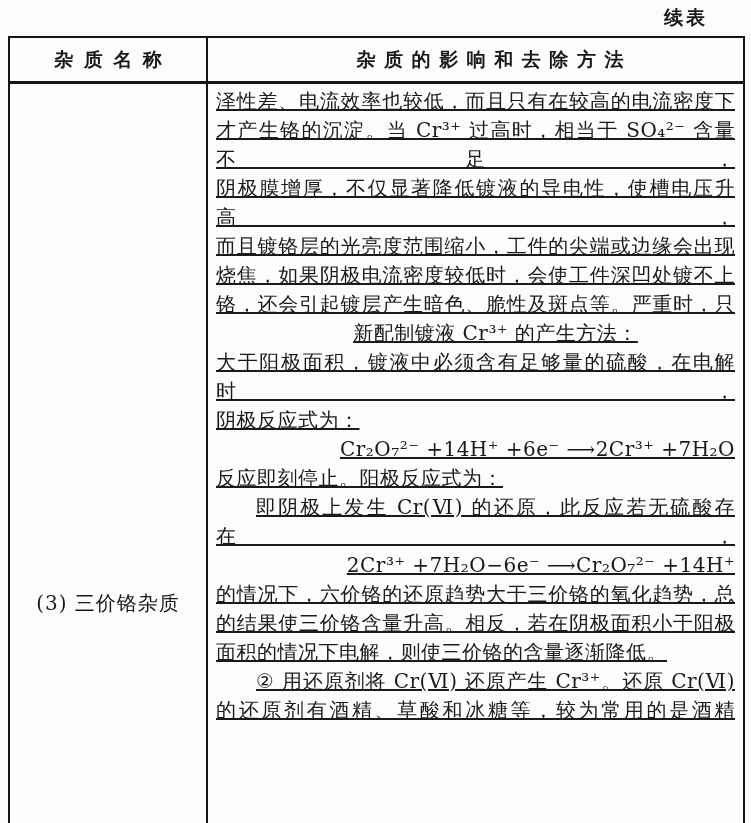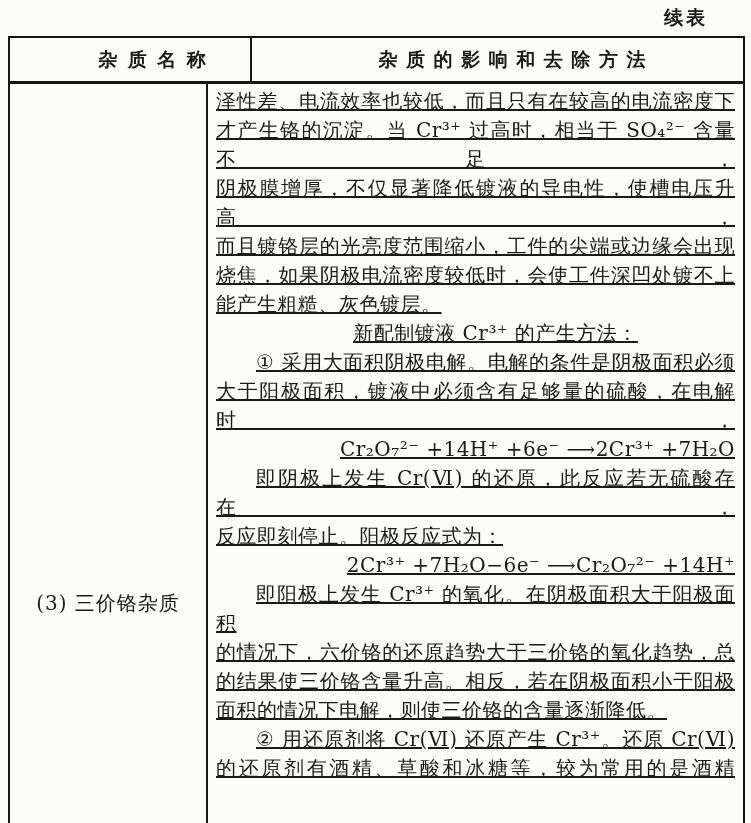--- a/index.html
+++ b/index.html
@@ -44,21 +44,20 @@
     justify-content: center;
     font-size: 19px;
     font-weight: 600;
   }
   .th-col1 {
     width: 198px;
     box-sizing: border-box;
     border-right: 2px solid #151515;
     letter-spacing: 0.55em;
     text-indent: 0.55em;
-    margin-left: 44px;
   }
   .th-col2 {
     flex: 1;
     letter-spacing: 0.45em;
     text-indent: 0.45em;
     margin-left: 29px;
   }
   .tbody {
     flex: 1;
     display: flex;
@@ -112,29 +111,28 @@
     <div class="tbody">
       <div class="td-name">
         <div class="row-name">(3) 三价铬杂质</div>
       </div>
       <div class="td-content" id="content-lines">
           <div class="line fill">泽性差、电流效率也较低，而且只有在较高的电流密度下</div>
           <div class="line fill">才产生铬的沉淀。当 Cr³⁺ 过高时，相当于 SO₄²⁻ 含量不足，</div>
           <div class="line fill">阴极膜增厚，不仅显著降低镀液的导电性，使槽电压升高，</div>
           <div class="line fill">而且镀铬层的光亮度范围缩小，工件的尖端或边缘会出现</div>
           <div class="line fill">烧焦，如果阴极电流密度较低时，会使工件深凹处镀不上</div>
-          <div class="line short">能产生粗糙、灰色镀层。</div>
+          <div class="line fill">铬，还会引起镀层产生暗色、脆性及斑点等。严重时，只</div>
           <div class="line short-indent">新配制镀液 Cr³⁺ 的产生方法：</div>
-          <div class="line fill-indent">① 采用大面积阴极电解。电解的条件是阴极面积必须</div>
           <div class="line fill">大于阳极面积，镀液中必须含有足够量的硫酸，在电解时，</div>
+          <div class="line short">阴极反应式为：</div>
           <div class="line eq">Cr₂O₇²⁻ +14H⁺ +6e⁻ ⟶2Cr³⁺ +7H₂O</div>
+          <div class="line short">反应即刻停止。阳极反应式为：</div>
           <div class="line fill-indent">即阴极上发生 Cr(Ⅵ) 的还原，此反应若无硫酸存在，</div>
-          <div class="line short">反应即刻停止。阳极反应式为：</div>
           <div class="line eq">2Cr³⁺ +7H₂O−6e⁻ ⟶Cr₂O₇²⁻ +14H⁺</div>
-          <div class="line fill-indent">即阳极上发生 Cr³⁺ 的氧化。在阴极面积大于阳极面积</div>
           <div class="line fill">的情况下，六价铬的还原趋势大于三价铬的氧化趋势，总</div>
           <div class="line fill">的结果使三价铬含量升高。相反，若在阴极面积小于阳极</div>
           <div class="line short">面积的情况下电解，则使三价铬的含量逐渐降低。</div>
           <div class="line fill-indent">② 用还原剂将 Cr(Ⅵ) 还原产生 Cr³⁺。还原 Cr(Ⅵ)</div>
           <div class="line fill">的还原剂有酒精、草酸和冰糖等，较为常用的是酒精</div>
         </div>
     </div>
 
   </div>
 

